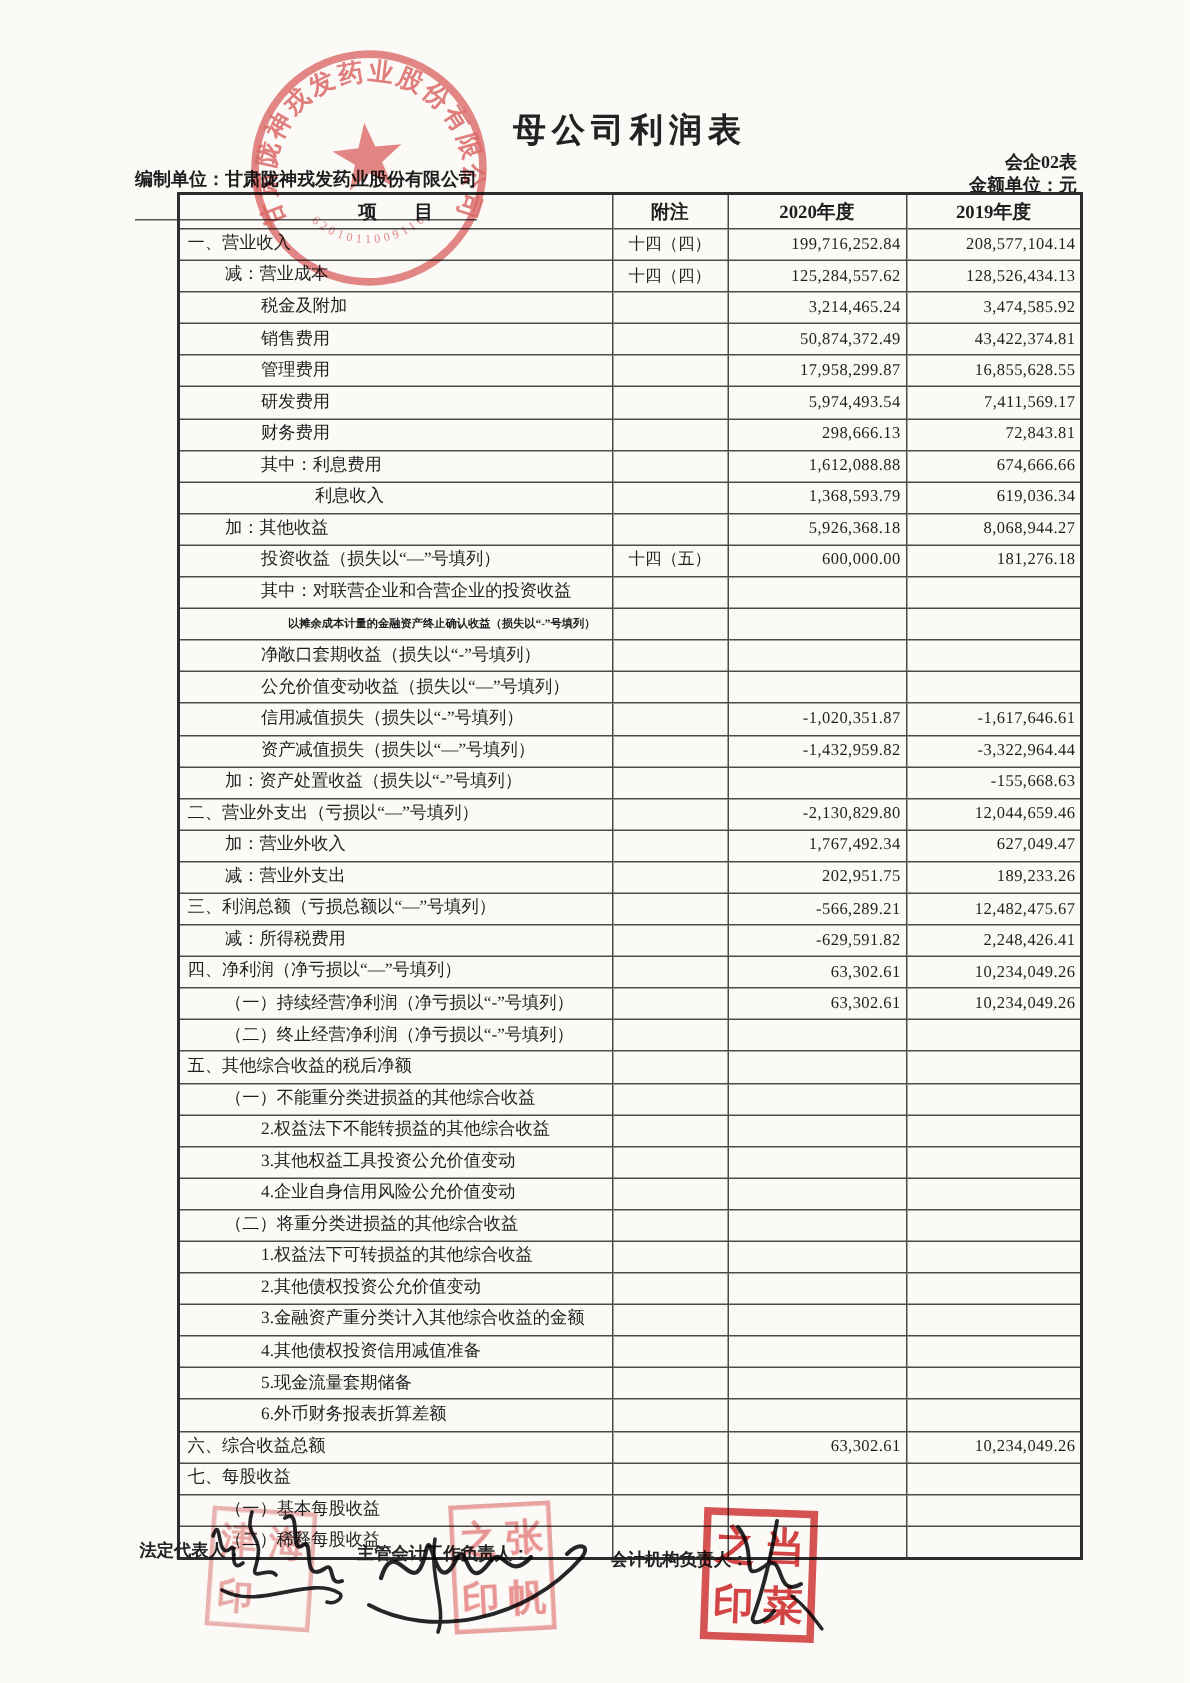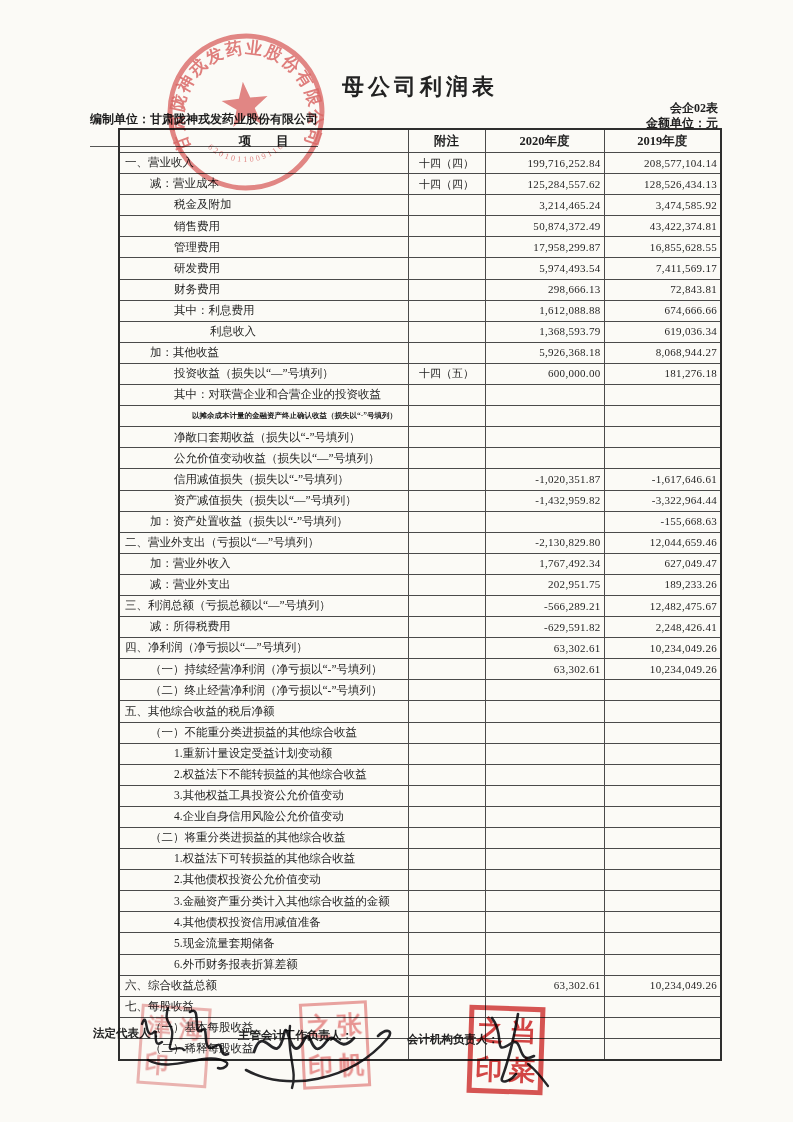--- a/index.html
+++ b/index.html
@@ -235,26 +235,20 @@
         <td class="c-val"></td>
       </tr>
       <tr>
         <td class="c-item i0 b">五、其他综合收益的税后净额</td>
         <td class="c-note"></td>
         <td class="c-val"></td>
         <td class="c-val"></td>
       </tr>
       <tr>
         <td class="c-item i1">（一）不能重分类进损益的其他综合收益</td>
-        <td class="c-note"></td>
-        <td class="c-val"></td>
-        <td class="c-val"></td>
-      </tr>
-      <tr>
-        <td class="c-item i2">1.重新计量设定受益计划变动额</td>
         <td class="c-note"></td>
         <td class="c-val"></td>
         <td class="c-val"></td>
       </tr>
       <tr>
         <td class="c-item i2">2.权益法下不能转损益的其他综合收益</td>
         <td class="c-note"></td>
         <td class="c-val"></td>
         <td class="c-val"></td>
       </tr>

